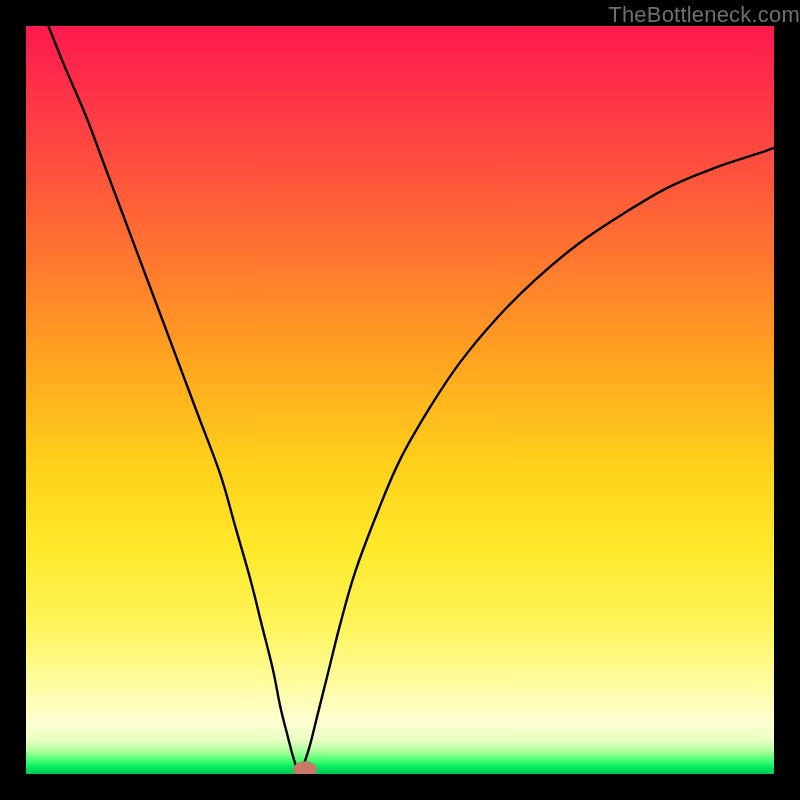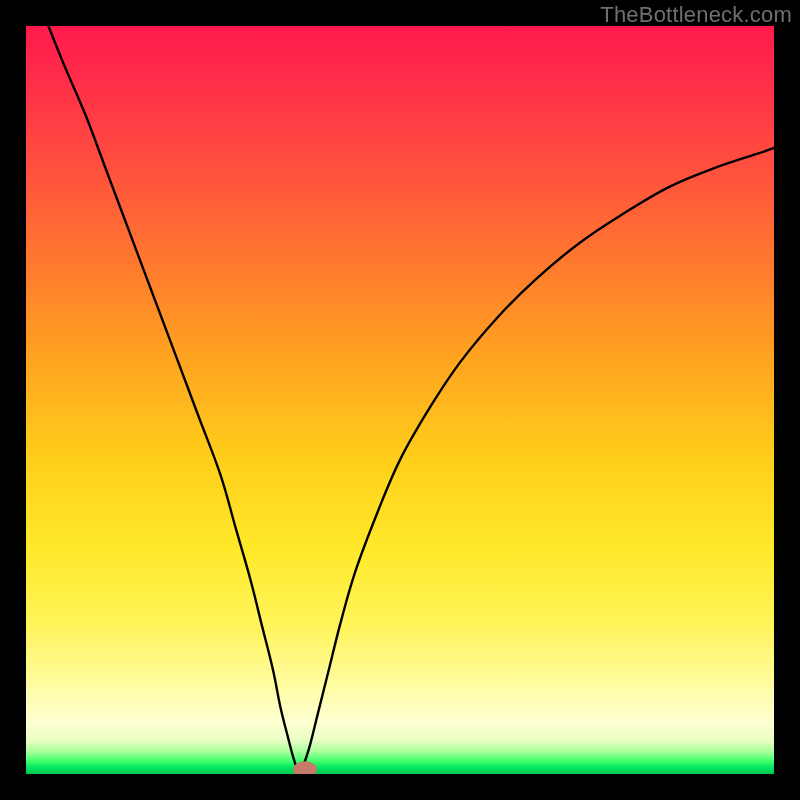--- a/index.html
+++ b/index.html
@@ -61,21 +61,21 @@
     stroke-linejoin: round;
     stroke-linecap: round;
   }
   .marker {
     fill: #c77a6a;
     stroke: none;
   }
   .watermark {
     position: absolute;
     top: 2px;
-    right: 8px;
+    right: 0;
     color: #6f6f6f;
     font-size: 22px;
     letter-spacing: 0.2px;
     font-weight: 500;
     user-select: none;
   }
 </style>
 </head>
 <body>
 

